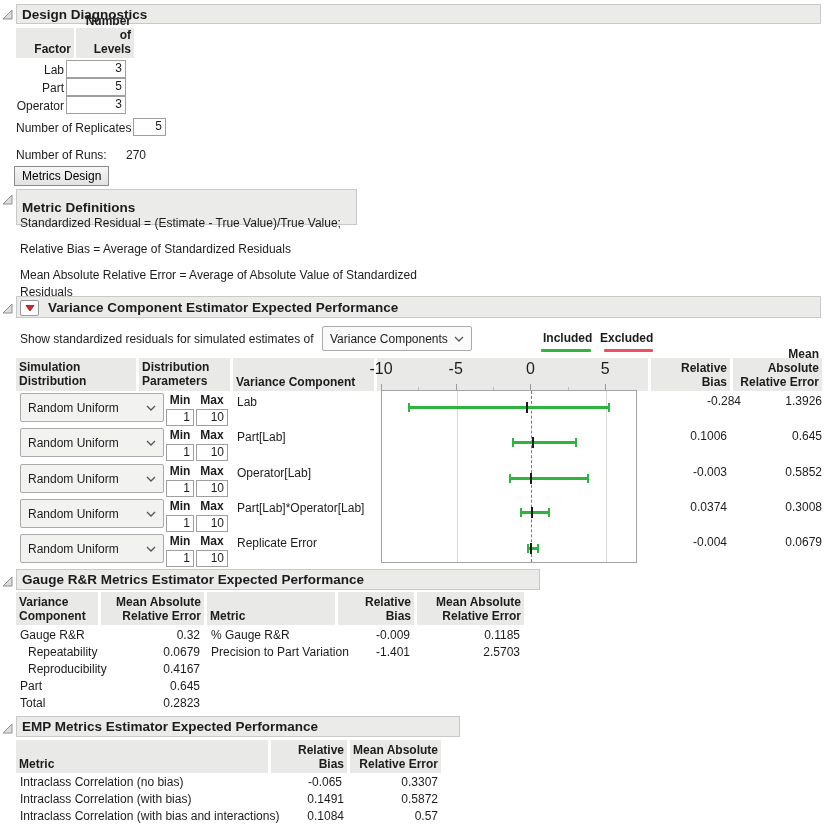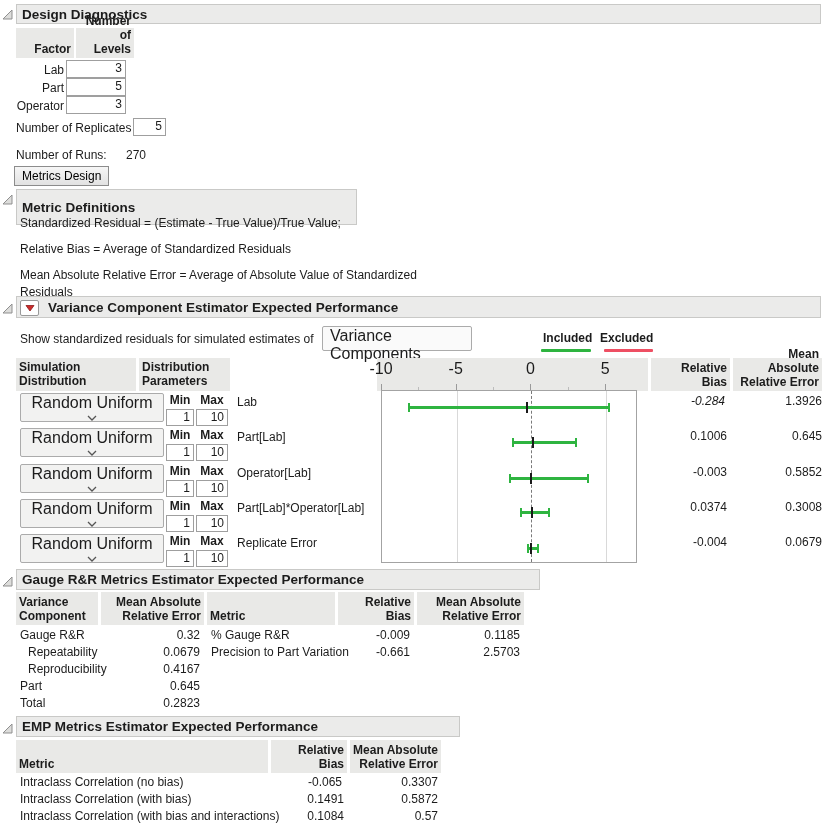--- a/index.html
+++ b/index.html
@@ -13,22 +13,22 @@
   .cellh { position:absolute; background:#e9e9e7; font-weight:bold; font-size:12px; line-height:14px;
            display:flex; flex-direction:column; justify-content:flex-end; padding:2px 3px; }
   .cellh.right { text-align:right; }
   .txt { position:absolute; font-size:12px; white-space:nowrap; }
   .num { text-align:right; }
   .inputbox { position:absolute; background:#ffffff; border:1px solid #9f9f9f; font-size:12px;
               text-align:right; padding:0 3px; line-height:15px; }
   .jmp-btn { position:absolute; background:linear-gradient(#f6f6f6,#e2e2e2); border:1px solid #8c8c8c;
              font-size:12px; padding:2px 7px; font-family:"Liberation Sans", sans-serif; }
   .jmp-select { position:absolute; background:#f2f2f1; border:1px solid #ababab; border-radius:2px;
-                font-size:16px; display:flex; align-items:center; justify-content:space-between;
-                padding:0 7px; cursor:pointer;flex-direction:column; }
+                font-size:12px; display:flex; align-items:center; justify-content:space-between;
+                padding:0 7px; cursor:pointer; }
   .jmp-select.light { background:#fafafa; }
   .bold { font-weight:bold; }
   .legend-line { position:absolute; height:3px; border-radius:1px; }
   #plot-frame { position:absolute; left:381px; top:390px; width:256px; height:173px;
                 background:#ffffff; border:1px solid #a3a3a3; }
   .gridline { position:absolute; top:0; bottom:0; width:1px; background:#d9d9d9; }
   .zeroline { position:absolute; top:0; bottom:0; width:0; border-left:1px dashed #7a7a7a; }
   .bar-line { position:absolute; height:3px; }
   .bar-cap  { position:absolute; width:2px; height:9px; }
   .bar-center { position:absolute; width:2px; height:11px; background:#1a1a1a; }
@@ -115,20 +115,23 @@
   <div class="legend-line" id="legend-excluded-line" style="left: 604px; top: 349px; width: 49px; background: rgb(238, 79, 99);"></div>
 
   <div class="cellh" style="left:16px; top:358px; width:120px; height:33px; justify-content:flex-start;">
     <span>Simulation</span>
       <span>Distribution</span>
   </div>
   <div class="cellh" style="left:139px; top:358px; width:91px; height:33px; justify-content:flex-start;">
     <span>Distribution</span>
       <span>Parameters</span>
   </div>
+  <div class="cellh" style="left:233px; top:358px; width:141px; height:33px;">
+    <span>Variance Component</span>
+  </div>
   <div class="axis-strip"></div>
   <div id="x-axis">
       <div class="tick-label" style="left: -17px;">-10</div>
       <div class="tick-major" style="left: 0px;"></div>
       <div class="tick-label" style="left: 57.7059px;">-5</div>
       <div class="tick-major" style="left: 74.7059px;"></div>
       <div class="tick-label" style="left: 132.412px;">0</div>
       <div class="tick-major" style="left: 149.412px;"></div>
       <div class="tick-label" style="left: 207.118px;">5</div>
       <div class="tick-major" style="left: 224.118px;"></div>
@@ -148,21 +151,21 @@
     <span>Random Uniform</span>
     <svg width="10" height="6">
         <polyline points="1,1 5,5 9,1" stroke="#555555" stroke-width="1.3" fill="none"></polyline>
       </svg>
   </div>
   <div class="txt bold" style="left:166px; top:393px; width:28px; text-align:center;">Min</div>
   <div class="txt bold" style="left:196px; top:393px; width:32px; text-align:center;">Max</div>
   <div class="inputbox" style="left:166px; top:409px; width:28px; height:17px;">1</div>
   <div class="inputbox" style="left:196px; top:409px; width:32px; height:17px;">10</div>
   <div class="txt" style="left:237px; top:395px;">Lab</div>
-  <div class="txt num" style="left:648px; top:394px; width:77px;font-style:italic;">-0.284</div>
+  <div class="txt num" style="left:664px; top:394px; width:77px;">-0.284</div>
   <div class="txt num" style="left:742px; top:394px; width:80px;">1.3926</div>
 
   <div class="jmp-select" style="left:20px; top:428px; width:144px; height:29px;">
     <span>Random Uniform</span>
     <svg width="10" height="6">
         <polyline points="1,1 5,5 9,1" stroke="#555555" stroke-width="1.3" fill="none"></polyline>
       </svg>
   </div>
   <div class="txt bold" style="left:166px; top:428px; width:28px; text-align:center;">Min</div>
   <div class="txt bold" style="left:196px; top:428px; width:32px; text-align:center;">Max</div>
@@ -276,21 +279,21 @@
   <div class="txt num" style="left:121px; top:662px; width:79px;">0.4167</div>
   <div class="txt" style="left:20px; top:679px;">Part</div>
   <div class="txt num" style="left:121px; top:679px; width:79px;">0.645</div>
   <div class="txt" style="left:20px; top:696px;">Total</div>
   <div class="txt num" style="left:121px; top:696px; width:79px;">0.2823</div>
 
   <div class="txt" style="left:211px; top:628px;">% Gauge R&amp;R</div>
   <div class="txt num" style="left:340px; top:628px; width:70px;">-0.009</div>
   <div class="txt num" style="left:440px; top:628px; width:80px;">0.1185</div>
   <div class="txt" style="left:211px; top:645px;">Precision to Part Variation</div>
-  <div class="txt num" style="left:340px; top:645px; width:70px;">-0.661</div>
+  <div class="txt num" style="left:340px; top:645px; width:70px;">-1.401</div>
   <div class="txt num" style="left:440px; top:645px; width:80px;">2.5703</div>
 
   <div class="disc" style="left:2px; top:720px;">
     <svg width="11" height="11">
         <path d="M10 1 L10 10 L1 10 Z" fill="#dddddb" stroke="#8f8f8f" stroke-width="1"></path>
       </svg>
   </div>
   <div class="hdr-bar" style="left:16px; top:716px; width:444px; height:21px;">
     <span>EMP Metrics Estimator Expected Performance</span>
   </div>

